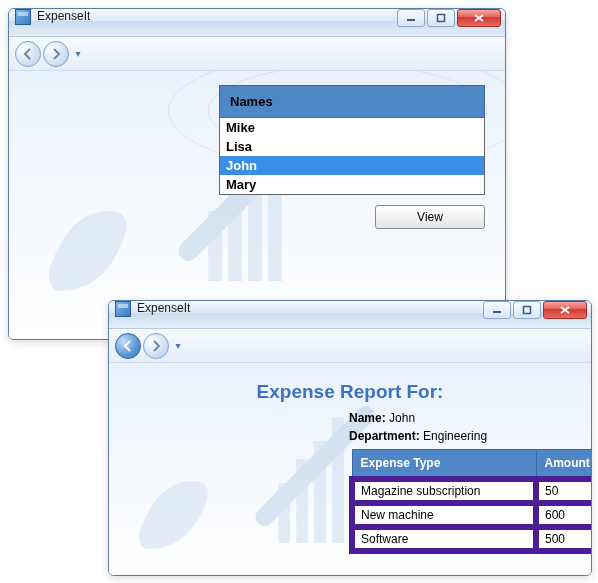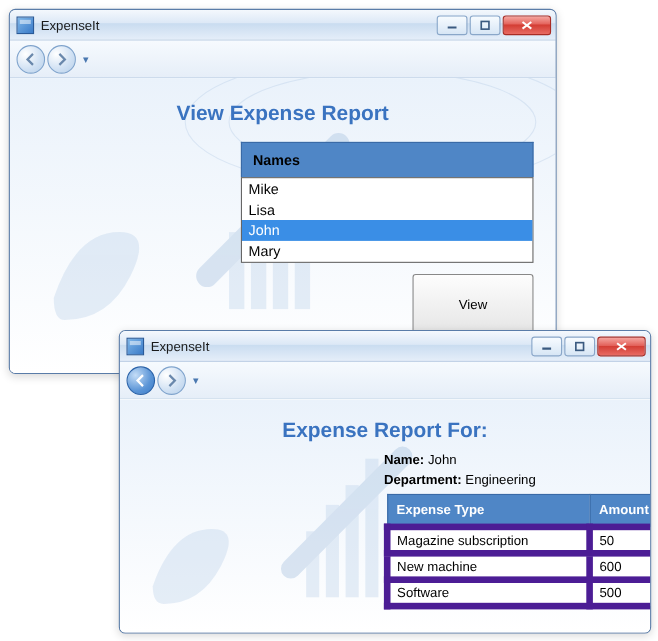--- a/index.html
+++ b/index.html
@@ -19,21 +19,21 @@
     border-radius: 6px;
     overflow: hidden;
     box-shadow: 0 2px 8px rgba(0,0,0,0.15);
     background: #fff;
   }
   .titlebar {
     height: 28px;
     background: linear-gradient(to bottom, #f4f8fd 0%, #dce8f6 45%, #c9dcf0 46%, #e5eef9 100%);
     border-bottom: 1px solid #b5c9e2;
     display: flex;
-    align-items: center;
+    align-items: flex-start;
     padding: 0 4px 0 6px;
   }
   .app-icon {
     width: 16px; height: 16px;
     background: linear-gradient(135deg,#7fb6e8,#3a7bc8);
     border: 1px solid #2a5a98;
     margin-right: 6px;
     display:inline-block;
     position:relative;
   }
@@ -129,34 +129,35 @@
     border-bottom: none;
   }
   .listbox {
     border: 1px solid #666;
     background: #fff;
     font-size: 13px;
   }
   .listbox .item {
     padding: 2px 6px;
     cursor: pointer;
+    font-weight: bold;
   }
   .listbox .item.selected {
     background: #3a8ee6;
     color: #fff;
   }
   .button-row {
     display:flex;
     justify-content:flex-end;
     margin-top:8px;
     padding-right:0;
   }
   .btn {
     min-width: 110px;
-    padding: 20px 12px;
+    padding: 4px 12px;
     border: 1px solid #888;
     border-radius: 3px;
     background: linear-gradient(to bottom,#fdfdfd,#e5e5e5);
     font-size: 12px;
     cursor:pointer;
     text-align:center;
   }
   .field-line {
     font-size: 12px;
     font-weight: bold;
@@ -248,21 +249,20 @@
           <rect x="260" y="60" width="14" height="150"></rect>
           <path d="M180 180 L300 60" stroke="#9cb9db" stroke-width="20" stroke-linecap="round"></path>
         </g>
         <g opacity="0.25" stroke="#9cb9db" stroke-width="1">
           <ellipse cx="340" cy="40" rx="180" ry="60" fill="none"></ellipse>
           <ellipse cx="340" cy="40" rx="140" ry="46" fill="none"></ellipse>
         </g>
       </svg>
     </div>
     <div class="content">
-      <div class="page-title">View Expense Report</div>
       <div class="panel">
         <div class="panel-header">Names</div>
         <div class="listbox" id="names-list">
             <div class="item">Mike</div>
             <div class="item">Lisa</div>
             <div class="item selected">John</div>
             <div class="item">Mary</div>
           </div>
       </div>
       <div class="panel button-row">

